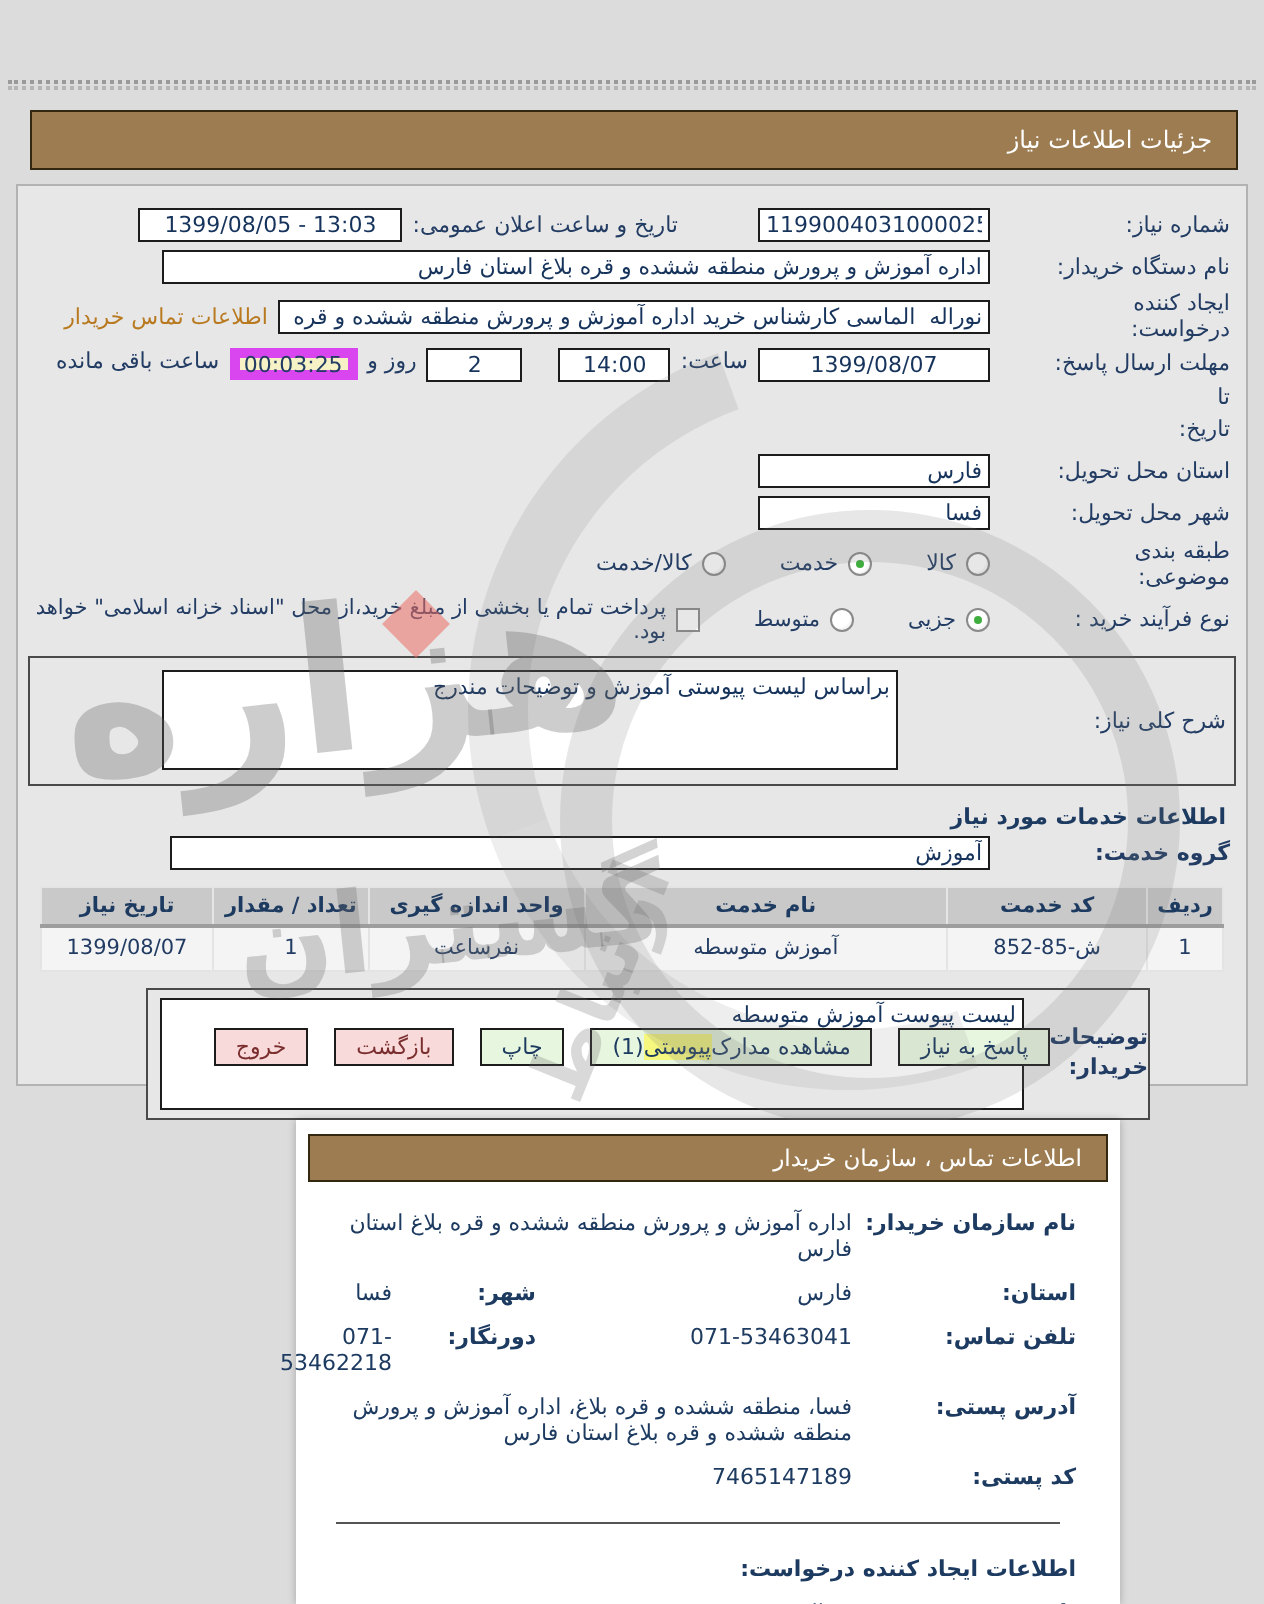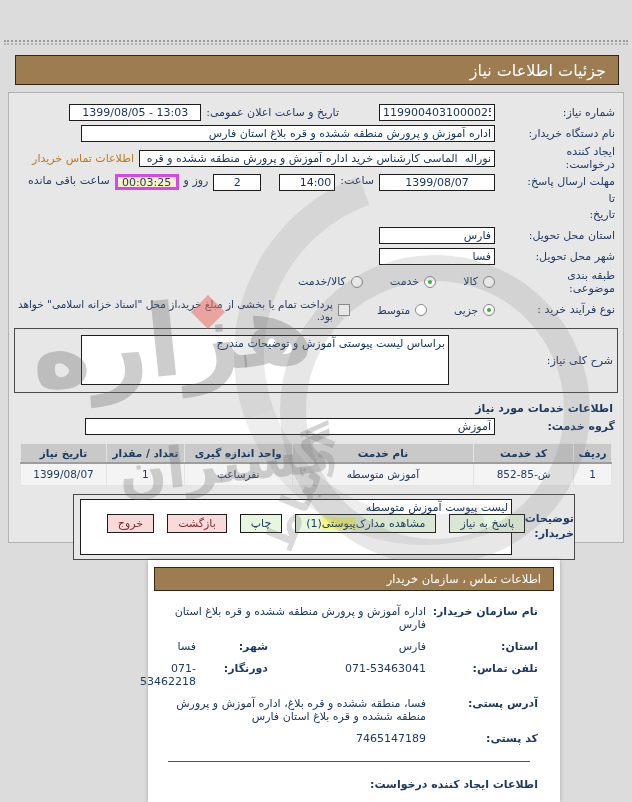--- a/index.html
+++ b/index.html
@@ -10,39 +10,39 @@
     background:#dcdcdc; overflow:hidden; direction:rtl; font-size:11px; color:#223c63;
   }
   
   .dotted-sep {
     position:absolute; top:40px; right:4px; left:4px; height:5px;
     border-top:2px dotted #9a9a9a; border-bottom:2px dotted #b5b5b5;
   }
   
   .brown-bar {
     background:#9c7c50; border:1px solid #33270f; color:#fff;
-    font-size:16px; display:flex; align-items:center; padding:0 12px;
+    font-size:12px; display:flex; align-items:center; padding:0 12px;
   }
   .main-title { position:absolute; top:55px; right:13px; width:604px; height:30px; }
   
   .main-panel {
     position:absolute; top:92px; right:8px; width:616px; height:451px;
     background:#e7e7e7; border:1px solid #b2b2b2; padding-top:7px;
   }
   .fr { display:flex; align-items:center; gap:5px; margin:3px 8px 3px 8px; min-height:18px; }
   .lbl { color:#223c63; }
   .lbl-w { width:95px; flex:none;margin-left:20px; }
   .bold { font-weight:bold; }
   input.fld, .fld {
     background:#fff; border:1px solid #1c1c1c; height:17px;
     font-family:"DejaVu Sans", sans-serif; font-size:11px; color:#16335c; padding:0 3px;
   }
   .ltr { direction:ltr; text-align:center; }
   .link { color:#b8791f; cursor:pointer; white-space:nowrap; }
-  .countdown { background:#f6f2c6; border:3px solid #d946ef; width:64px; height:16px;
+  .countdown { background:#f6f2c6; border:5px solid #d946ef; width:64px; height:16px;
     display:inline-flex; align-items:center; justify-content:center; direction:ltr; }
   
   .radio { width:12px; height:12px; border-radius:50%; border:1px solid #8a8a8a;
     background:radial-gradient(circle at 35% 35%, #ffffff 55%, #dcdcdc); display:inline-block; flex:none; }
   .radio.on { position:relative; }
   .radio.on::after { content:""; position:absolute; inset:3px; border-radius:50%; background:#3fae3f; }
   .chk { width:12px; height:12px; border:1px solid #8a8a8a; background:#fff; display:inline-block; flex:none; }
   .opt-label { margin-left:22px; }
   
   .sub-panel { border:1px solid #4a4a4a; background:#e7e7e7; }
@@ -134,21 +134,21 @@
       <span class="link">اطلاعات تماس خریدار</span>
     </div>
 
     <div class="fr" style="align-items:flex-start">
       <span class="lbl lbl-w" style="line-height:1.5">
         <span>مهلت ارسال پاسخ: تا</span><br>
         <span>تاریخ:</span>
       </span>
       <input class="fld ltr" style="width: 116px;" readonly="" value="1399/08/07">
       <span class="lbl">ساعت:</span>
-      <input class="fld ltr" style="width: 56px; text-align: right;" readonly="" value="14:00">
+      <input class="fld ltr" style="width: 56px;" readonly="" value="14:00">
       <span style="width:8px"></span>
       <input class="fld ltr" style="width: 48px;" readonly="" value="2">
       <span class="lbl">روز و</span>
       <span class="countdown">00:03:25</span>
       <span class="lbl">ساعت باقی مانده</span>
     </div>
 
     <div class="fr">
       <span class="lbl lbl-w">استان محل تحویل:</span>
       <input class="fld" style="width: 116px; text-align: right;" readonly="" value="فارس">

